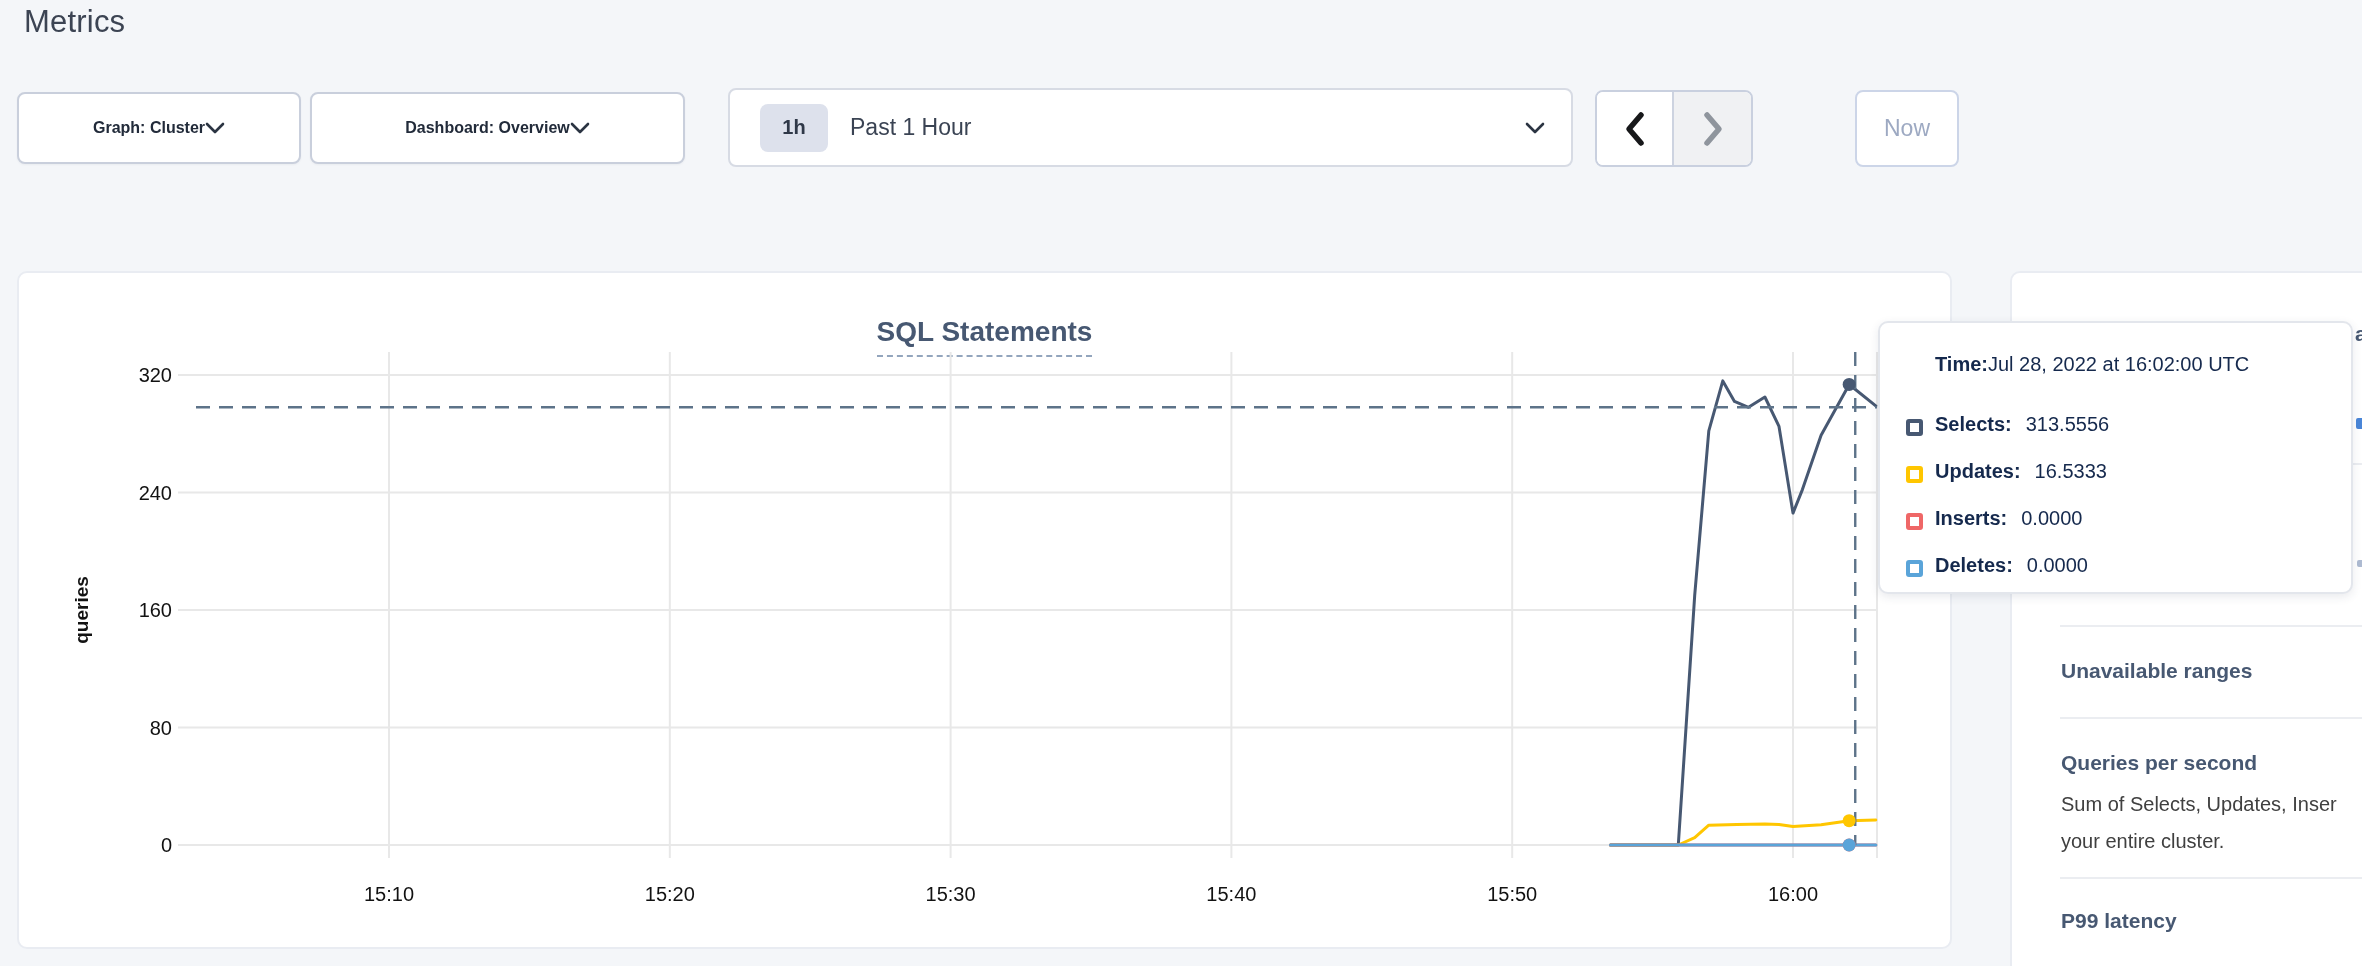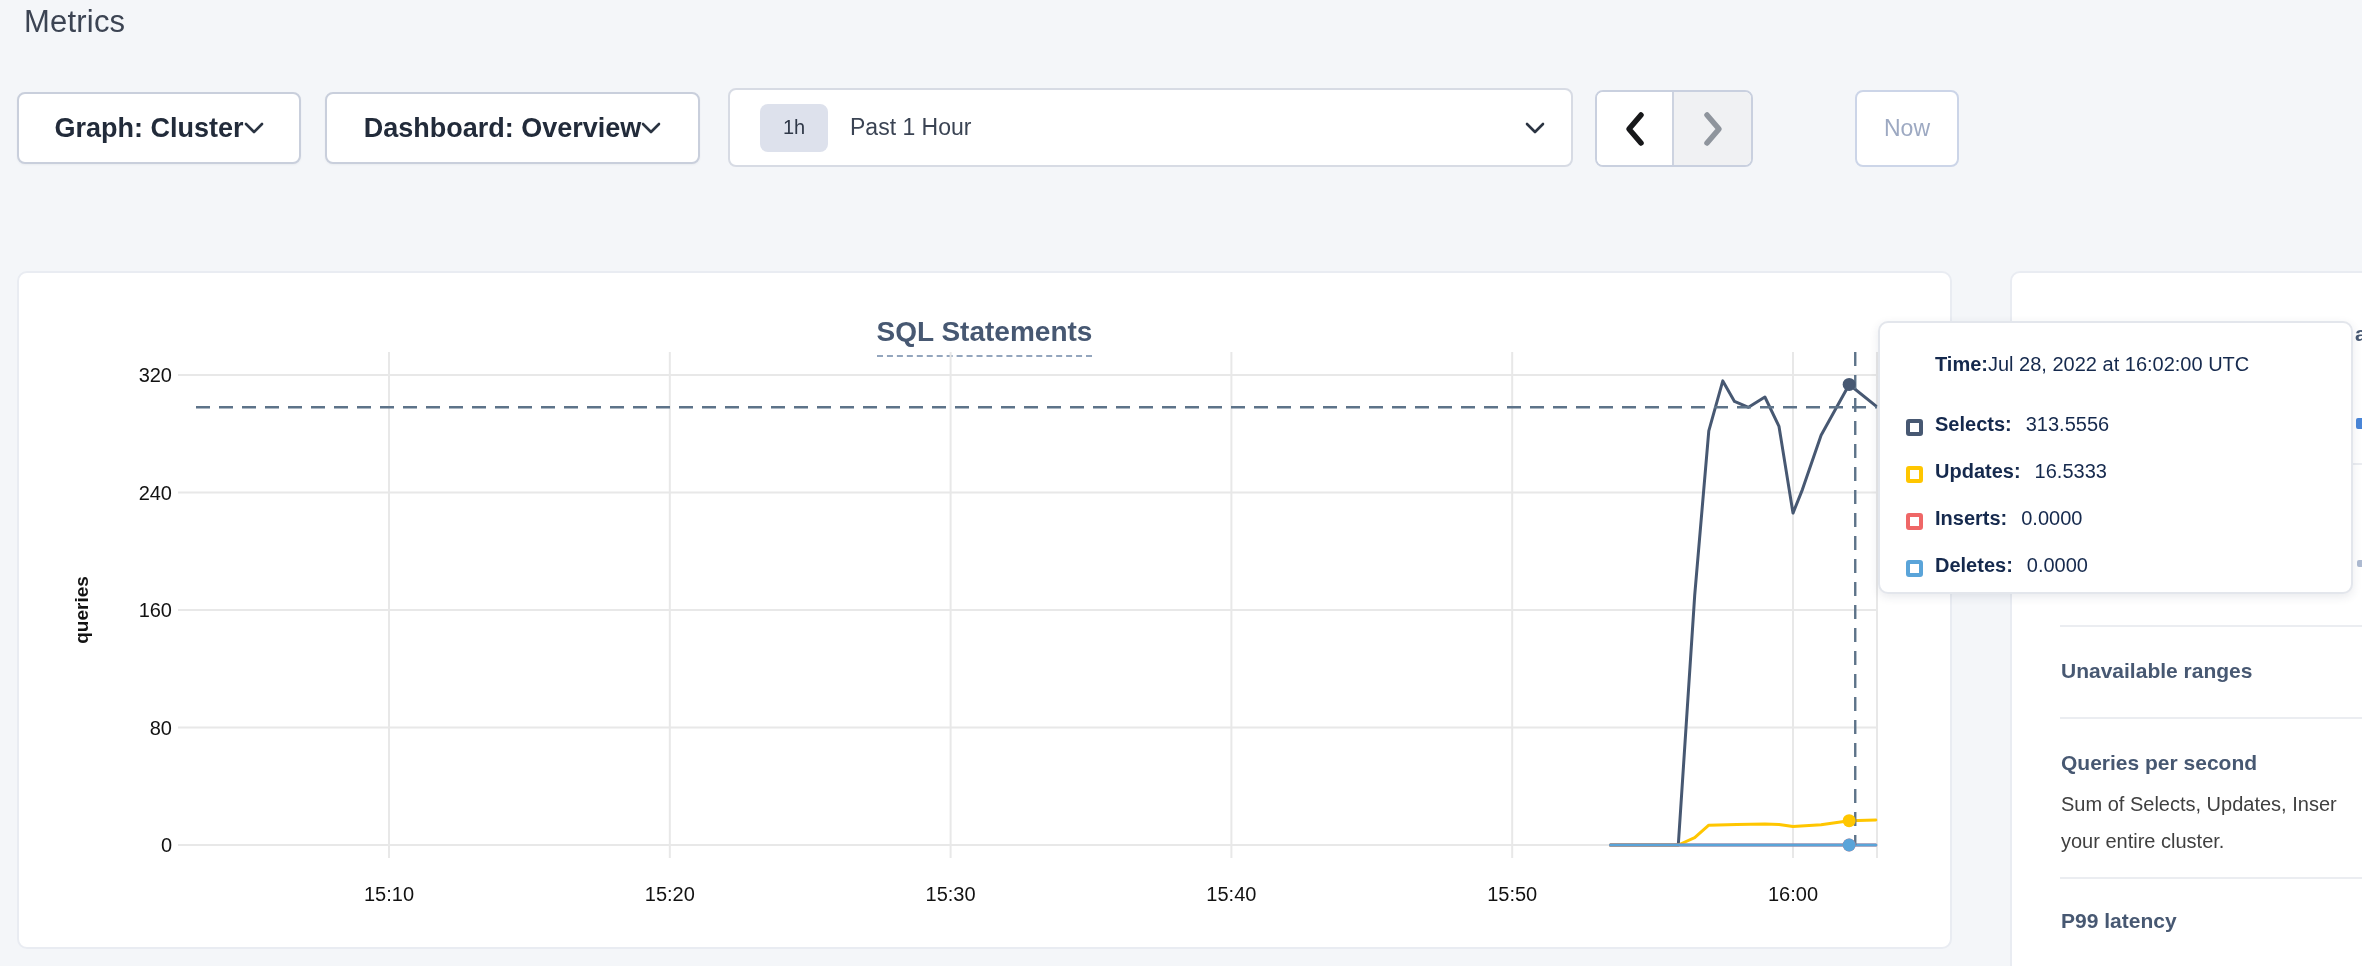--- a/index.html
+++ b/index.html
@@ -15,31 +15,31 @@
   
   .page-title {
     position:absolute; left:24px; top:4px;
     font-size:31px; font-weight:500; color:#3c4453; letter-spacing:.2px;
   }
   .ctl {
     position:absolute; background:#fff; display:flex; align-items:center;
     border:2px solid #c9cfdc; border-radius:8px; cursor:pointer;
   }
   .dropdown { top:92px; height:72px; justify-content:center; 
-    font-size:27px; font-weight:700; color:#222b3a; box-shadow:0 1px 2px rgba(40,50,70,.05); }
+    font-size:16px; font-weight:700; color:#222b3a; box-shadow:0 1px 2px rgba(40,50,70,.05); }
   #dd-graph { left:17px;  width:284px; }
-  #dd-dash  { left:325px; width:375px; }
+  #dd-dash  { left:310px; width:375px; }
   .chev-down { width:20px; height:12px; flex:0 0 auto; }
   .chev-down polyline { fill:none; stroke:#2b3442; stroke-width:2.6; stroke-linecap:round; stroke-linejoin:round; }
 
   #time-sel { left:728px; top:88px; width:845px; height:79px; border-color:#d7dbe4; padding:0 26px 0 30px; }
   .range-badge {
     background:#dde1ec; border-radius:8px; width:68px; height:48px;
     display:flex; align-items:center; justify-content:center;
-    font-size:20px; font-weight:400; color:#2f3848;
+    font-size:20px; font-weight:700; color:#2f3848;
   }
   .range-label { margin-left:22px; font-size:23px; color:#3a4353; flex:1 1 auto; }
 
   #nav-pair { left:1595px; top:90px; width:158px; height:77px; border-color:#c9d0df; overflow:hidden; padding:0; }
   .nav-half { width:50%; height:100%; display:flex; align-items:center; justify-content:center; }
   #nav-prev { background:#fff; border-right:2px solid #cdd3e0; }
   #nav-next { background:#f0f1f3; }
   .chev-big { width:22px; height:36px; }
   .chev-big polyline { fill:none; stroke-width:5.5; stroke-linecap:round; stroke-linejoin:round; }
   #nav-prev polyline { stroke:#17181a; }

